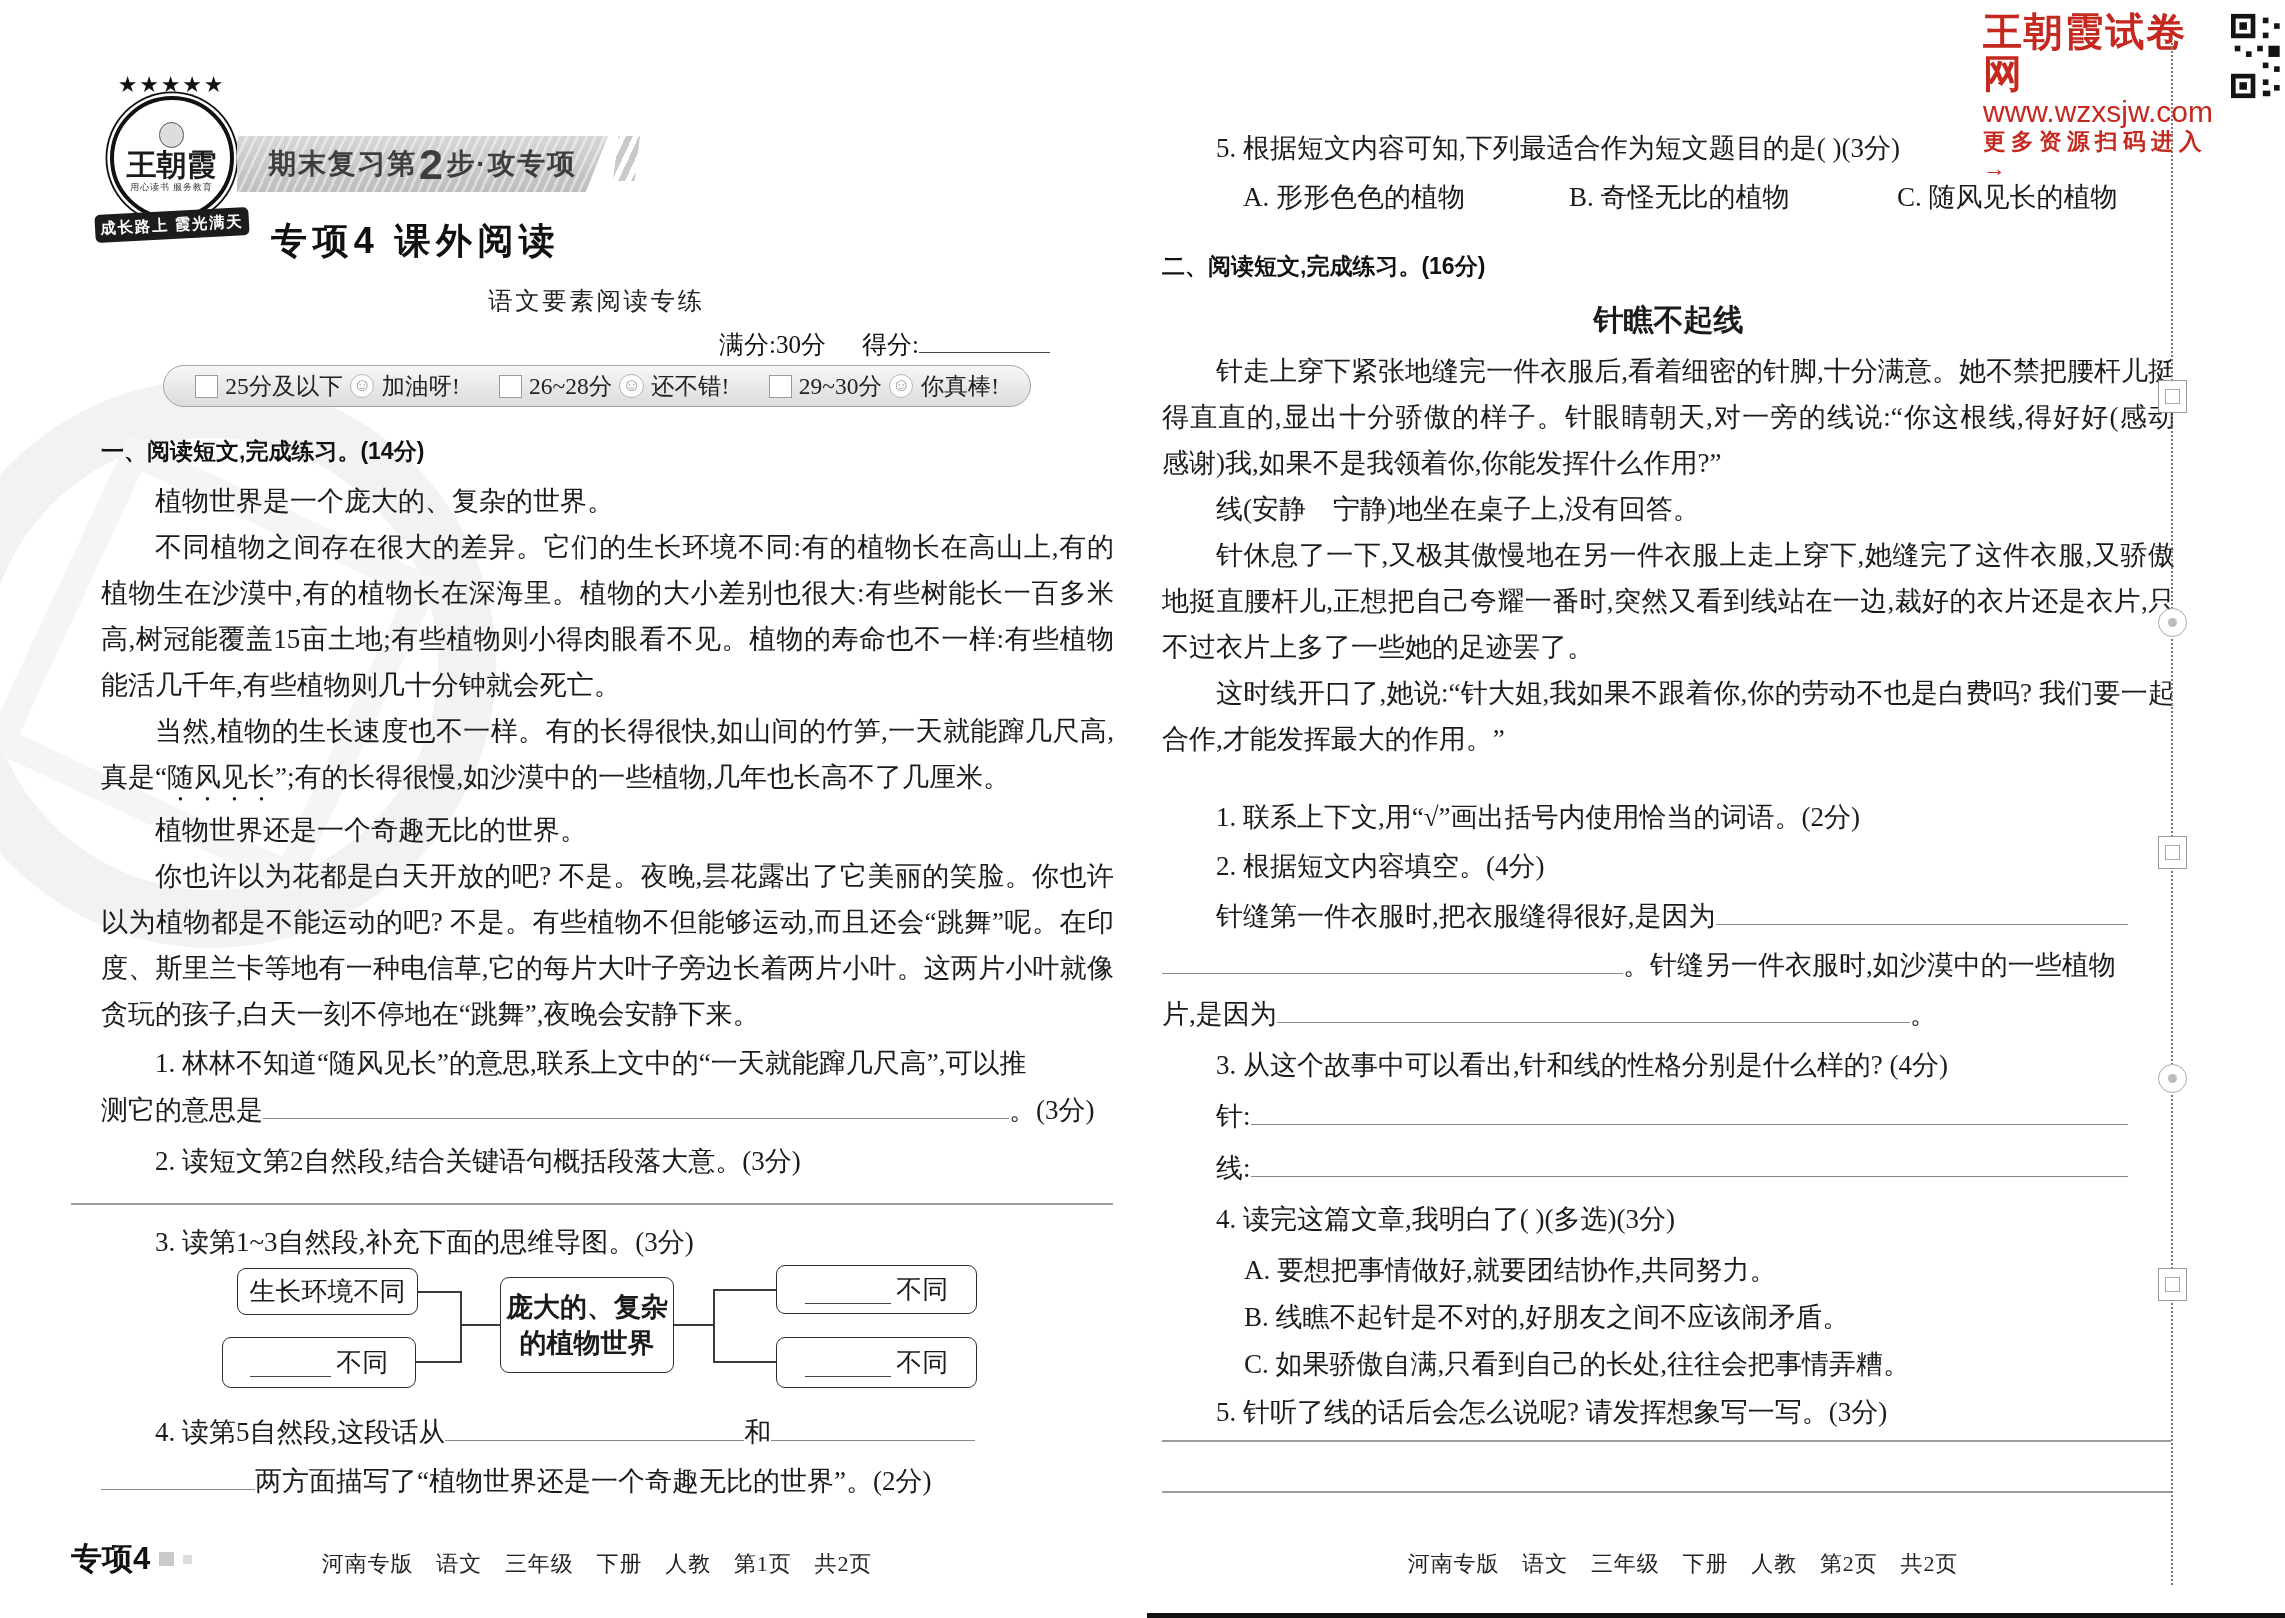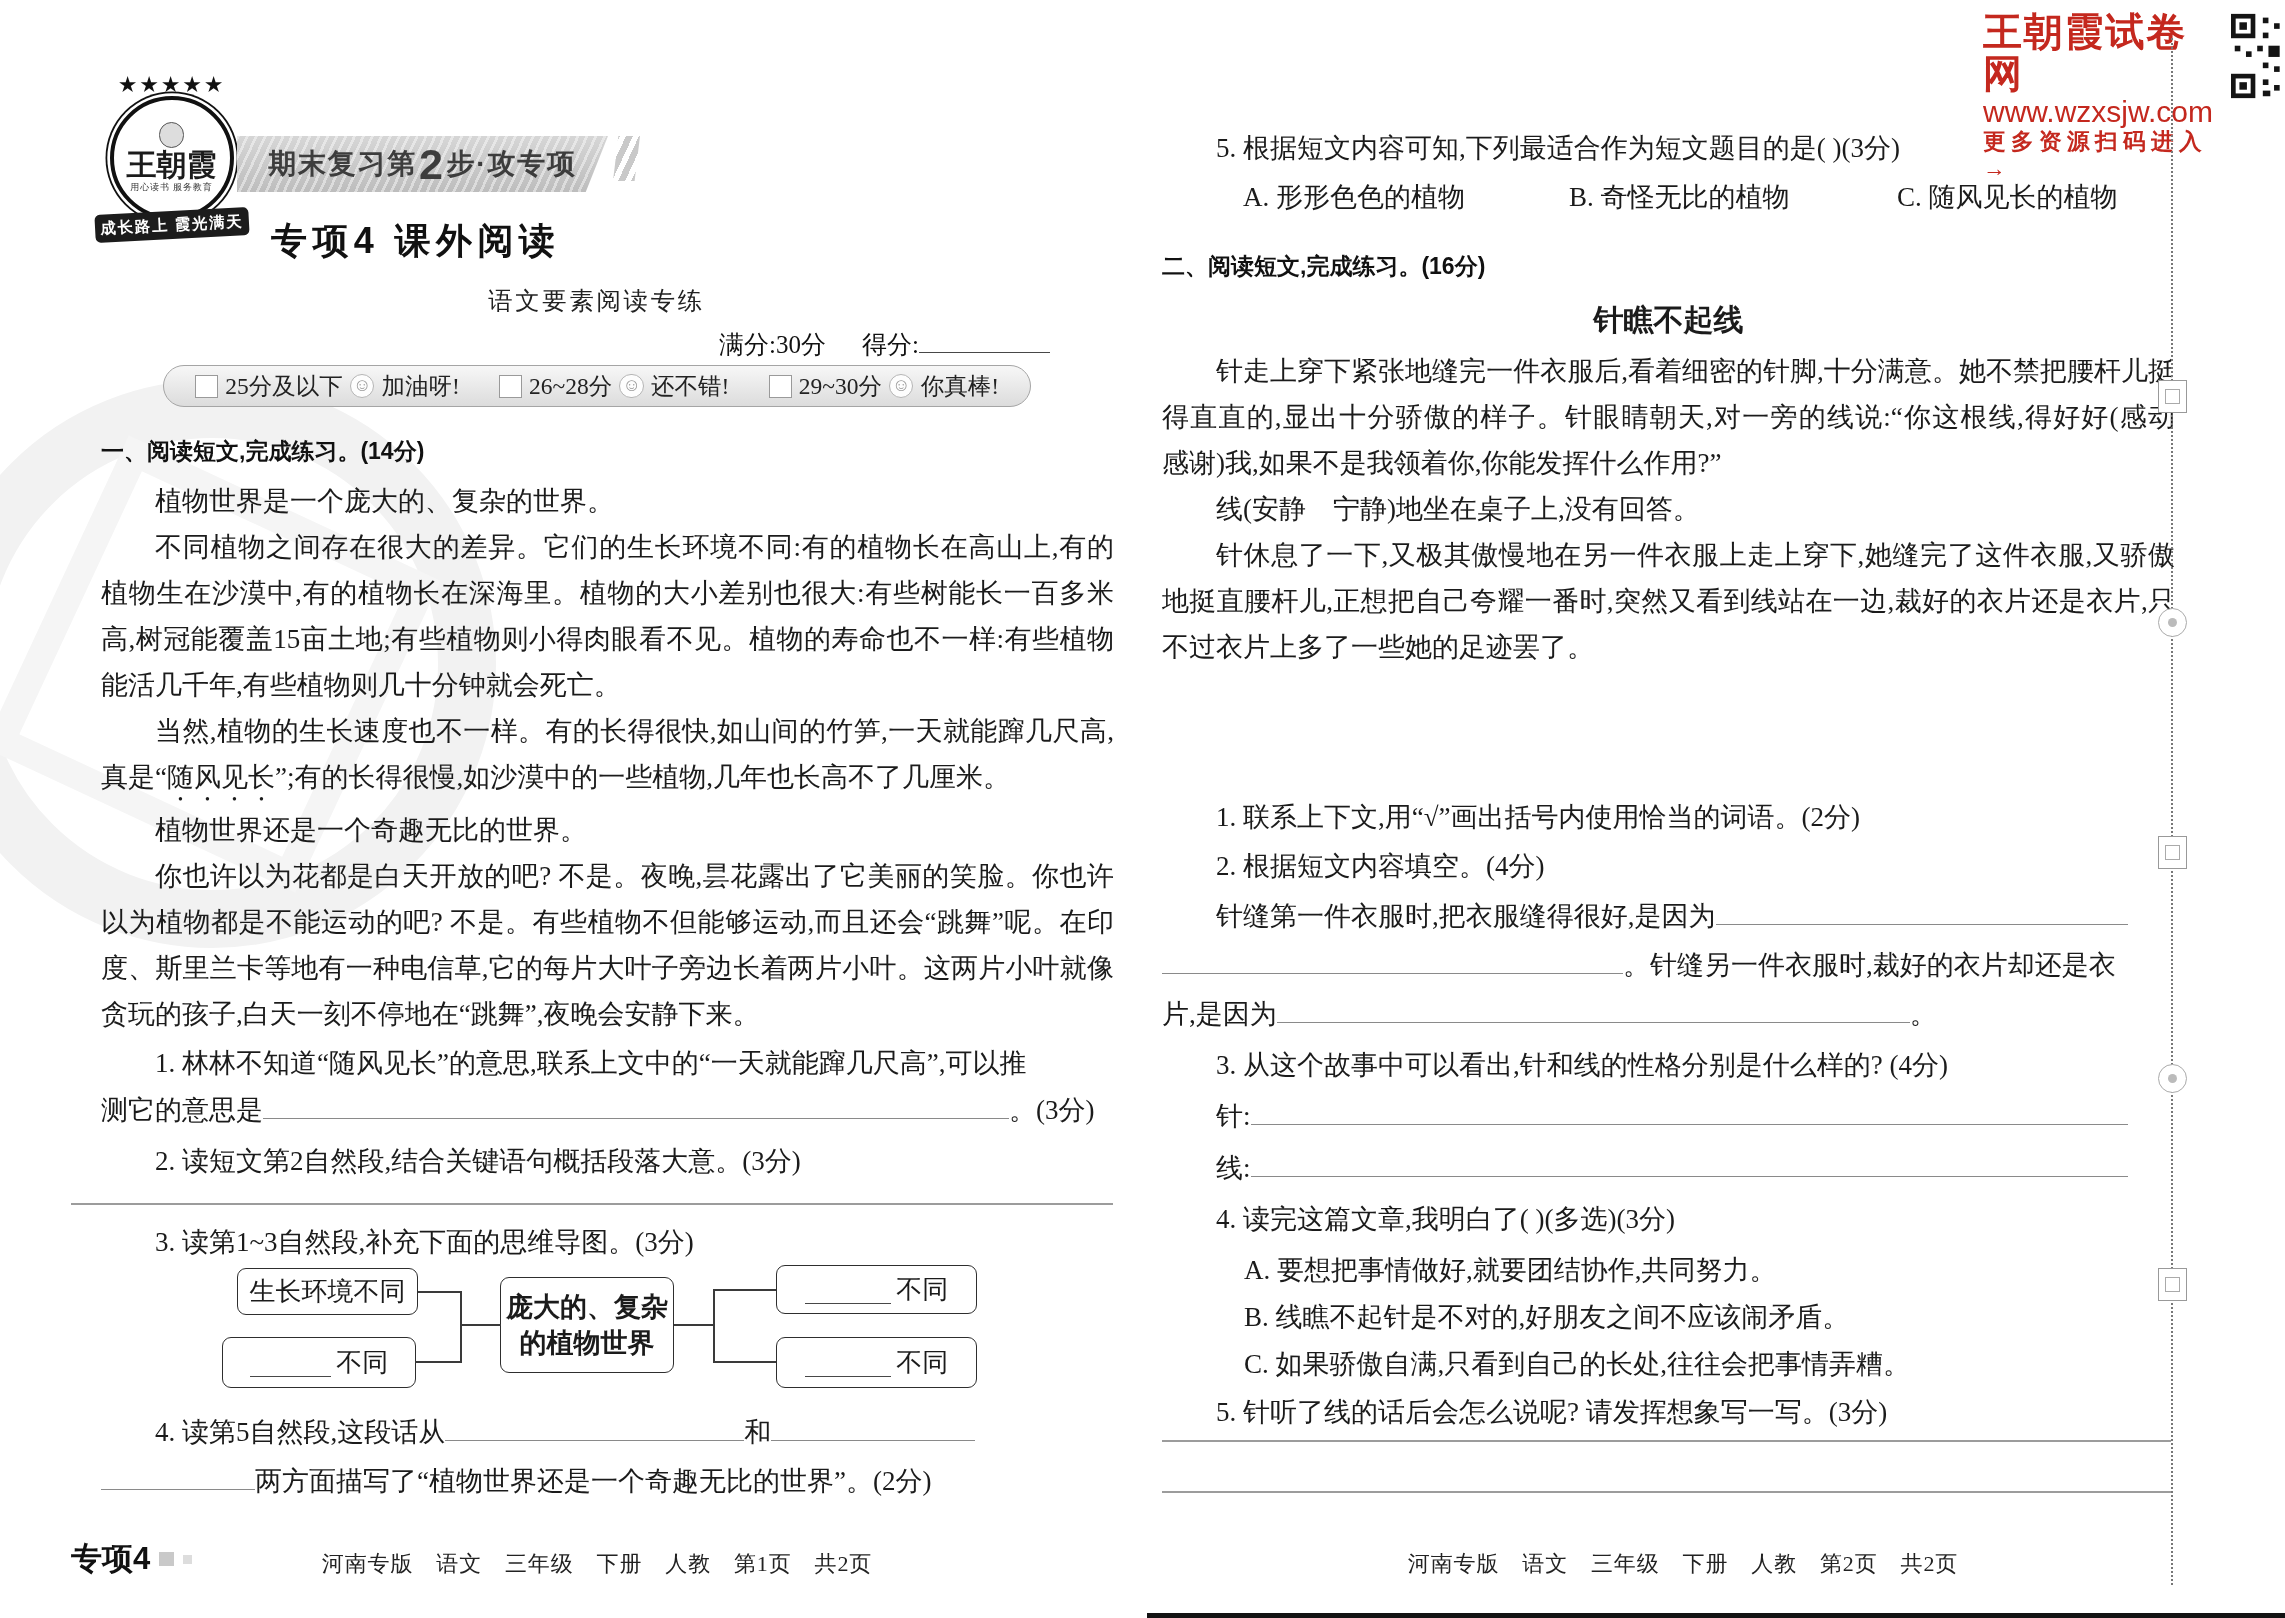--- a/index.html
+++ b/index.html
@@ -219,28 +219,29 @@
       <span style="left:735px;top:0;">C. 随风见长的植物</span>
     </div>
 
     <div class="abs sechead" style="left:1162px;top:251px;">二、阅读短文,完成练习。(16分)</div>
     <div class="abs storytitle" style="left:1162px;top:300px;width:1013px;">针瞧不起线</div>
 
     <div class="abs passage" style="left:1162px;top:348px;width:1013px;">
       <p>针走上穿下紧张地缝完一件衣服后,看着细密的针脚,十分满意。她不禁把腰杆儿挺得直直的,显出十分骄傲的样子。针眼睛朝天,对一旁的线说:“你这根线,得好好(感动　感谢)我,如果不是我领着你,你能发挥什么作用?”</p>
       <p>线(安静　宁静)地坐在桌子上,没有回答。</p>
       <p>针休息了一下,又极其傲慢地在另一件衣服上走上穿下,她缝完了这件衣服,又骄傲地挺直腰杆儿,正想把自己夸耀一番时,突然又看到线站在一边,裁好的衣片还是衣片,只不过衣片上多了一些她的足迹罢了。</p>
+      <p>这时线开口了,她说:“针大姐,我如果不跟着你,你的劳动不也是白费吗? 我们要一起合作,才能发挥最大的作用。”</p>
     </div>
 
     <div class="abs q ind" style="left:1162px;top:794px;width:1013px;">1. 联系上下文,用“√”画出括号内使用恰当的词语。(2分)</div>
     <div class="abs q ind" style="left:1162px;top:843px;width:1013px;">2. 根据短文内容填空。(4分)</div>
 
     <div class="abs q" style="left:1162px;top:892px;width:1013px;line-height:49px;">
       <div style="text-indent:2em;"><span>针缝第一件衣服时,把衣服缝得很好,是因为</span><span class="bl" style="width:412px;border-color:#8a8a8a;"></span></div>
-      <div><span class="bl" style="width:461px;border-color:#8a8a8a;"></span><span>。针缝另一件衣服时,裁好的衣片却还是衣</span></div>
+      <div><span class="bl" style="width:461px;border-color:#8a8a8a;"></span><span>。针缝另一件衣服时,如沙漠中的一些植物</span></div>
       <div><span>片,是因为</span><span class="bl" style="width:633px;border-color:#8a8a8a;"></span><span>。</span></div>
     </div>
 
     <div class="abs q ind" style="left:1162px;top:1042px;width:1013px;">3. 从这个故事中可以看出,针和线的性格分别是什么样的? (4分)</div>
     <div class="abs q" style="left:1162px;top:1093px;width:1013px;text-indent:2em;">
       <span>针:</span><span class="bl" style="width:877px;border-color:#8a8a8a;"></span>
     </div>
     <div class="abs q" style="left:1162px;top:1145px;width:1013px;text-indent:2em;">
       <span>线:</span><span class="bl" style="width:877px;border-color:#8a8a8a;"></span>
     </div>

